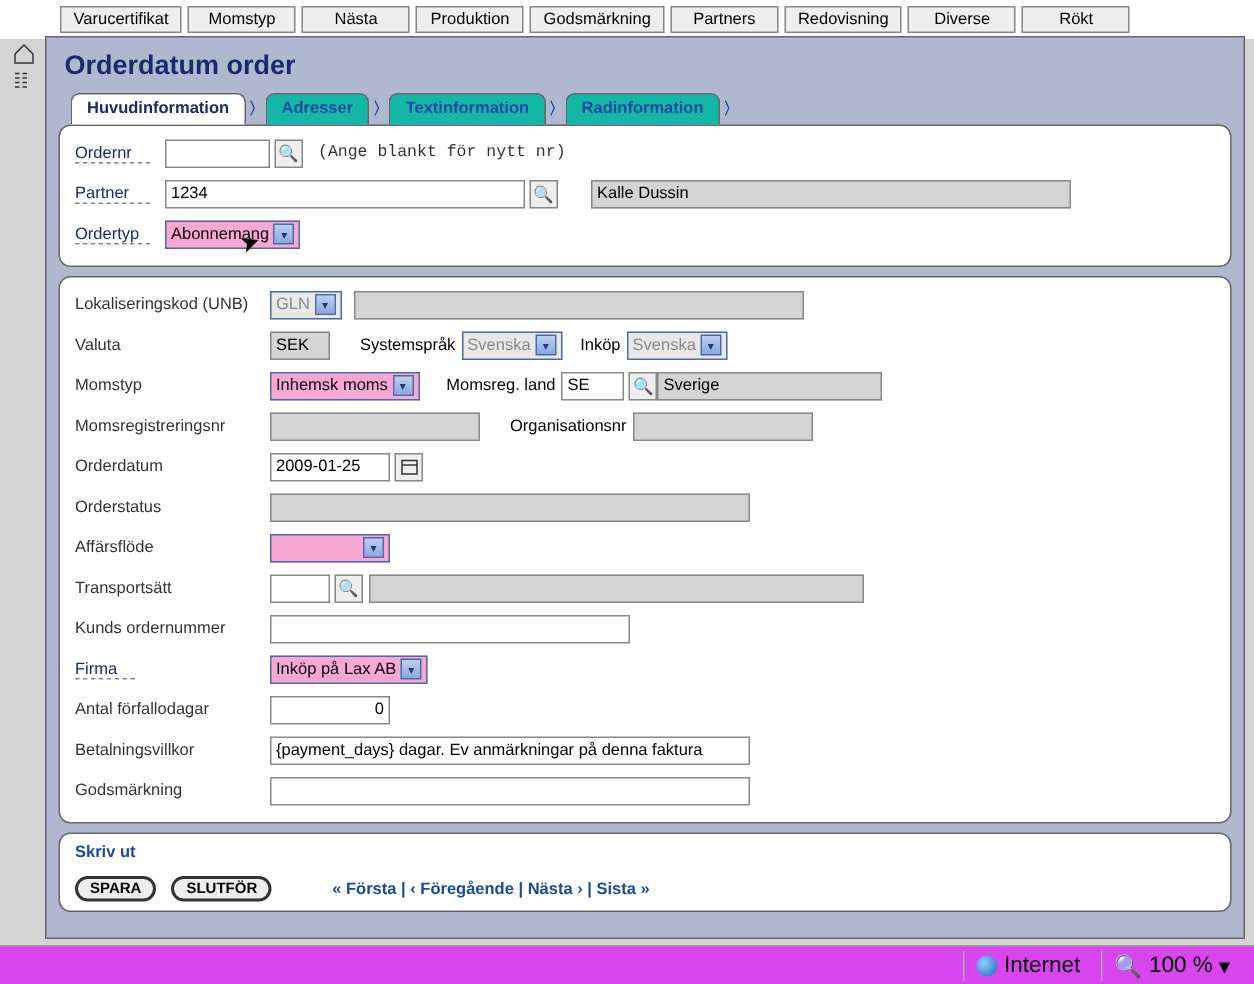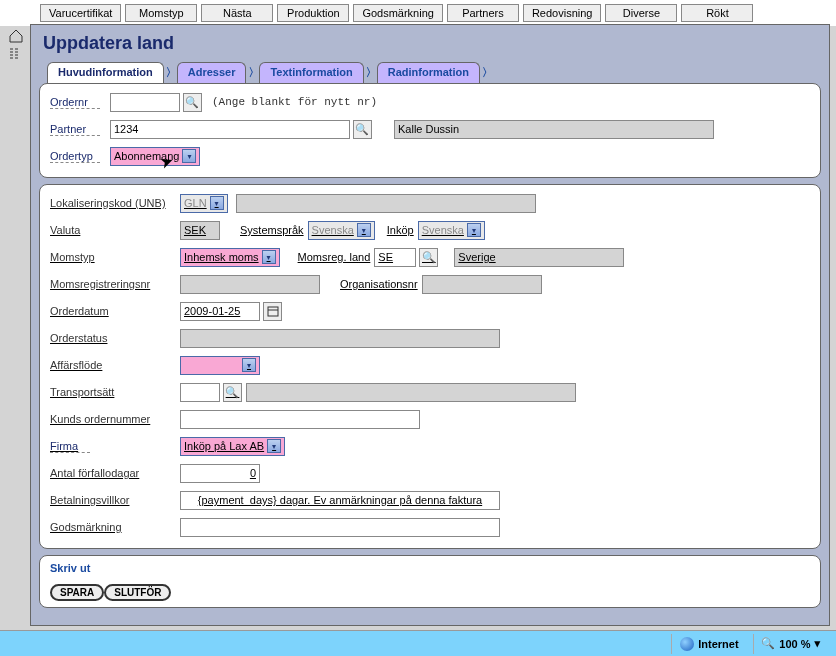--- a/index.html
+++ b/index.html
@@ -4,48 +4,48 @@
 <style>
 * { box-sizing: border-box; margin: 0; padding: 0; }
 body { font-family: Arial, sans-serif; font-size: 11px; background: #d4d4d4; width: 836px; height: 656px; overflow: hidden; position: relative; }
 .top-menu { display: flex; gap: 4px; padding: 4px 40px; background: #fff; }
 .top-menu-item { border: 1px solid #888; padding: 2px 8px; background: #eee; font-size: 11px; cursor: pointer; min-width: 72px; text-align: center; }
 .left-icons { position: absolute; left: 4px; top: 26px; width: 24px; }
 .left-icon { width: 16px; height: 16px; margin: 2px auto; display: block; }
 .main { position: absolute; left: 30px; top: 24px; right: 6px; bottom: 30px; background: #b0b8d0; border: 1px solid #666; padding: 8px 0; }
 .page-title { font-size: 18px; font-weight: bold; color: #1a2a6c; padding: 0 12px 8px; }
 .tabs { display: flex; padding-left: 16px; }
-.tab { padding: 3px 10px; border: 1px solid #666; border-bottom: none; border-radius: 6px 6px 0 0; margin-right: 2px; background: #c4b5fd; color: #1a4aa0; font-weight: bold; font-size: 11px; cursor: pointer; }
+.tab { padding: 3px 10px; border: 1px solid #666; border-bottom: none; border-radius: 6px 6px 0 0; margin-right: 2px; background: #14b8a6; color: #1a4aa0; font-weight: bold; font-size: 11px; cursor: pointer; }
 .tab.active { background: #fff; color: #1a2a6c; }
 .tab-sep { color: #1a4aa0; font-weight: bold; padding: 3px 0; }
 .panel { background: #fff; border: 1px solid #666; border-radius: 8px; margin: 0 8px 6px 8px; padding: 6px 10px; }
 .panel + .panel { margin-top: 6px; }
 .row { display: flex; align-items: center; min-height: 24px; margin-bottom: 3px; }
 .label { width: 130px; color: #333; }
 .label-dotted { border-bottom: 1px dashed #888; color: #1a2a6c; }
 input[type=text], .ro-field, select { font-size: 11px; padding: 1px 3px; height: 19px; }
 input[type=text] { border: 1px solid #888; background: #fff; }
 .ro-field { border: 1px solid #888; background: #d4d4d4; display: inline-flex; align-items: center; overflow: hidden; white-space: nowrap; }
 .sel-wrap { display: inline-flex; align-items: center; border: 1px solid #4a6aa8; background: #f9a8d4; padding: 1px 3px; height: 19px; }
 .sel-wrap .arrow { width: 14px; height: 14px; background: linear-gradient(#bcd0f0, #8aa8e0); border: 1px solid #4a6aa8; margin-left: 3px; display: inline-flex; align-items: center; justify-content: center; font-size: 8px; color: #223a7a; }
 .search-btn { width: 19px; height: 19px; border: 1px solid #888; background: #eee; display: inline-flex; align-items: center; justify-content: center; cursor: pointer; font-size: 11px; margin-left: 3px; }
 .date-btn { width: 19px; height: 19px; border: 1px solid #888; background: #eee; display: inline-flex; align-items: center; justify-content: center; cursor: pointer; margin-left: 3px; }
 .hint { margin-left: 10px; color: #333; font-family: Liberation Mono, monospace; }
 .bottom-panel { background: #fff; border: 1px solid #666; border-radius: 8px; margin: 0 8px; padding: 6px 10px; }
 .link { color: #1a4aa0; font-weight: bold; cursor: pointer; }
 .btn-pill { border: 2px solid #333; border-radius: 10px; padding: 1px 8px; font-size: 10px; font-weight: bold; background: #eee; cursor: pointer; }
-.nav-row { margin-top: 10px; display: flex; align-items: center; }
+.nav-row { margin-top: 10px; display: flex; align-items: center; gap: 10px; }
 .nav-links { color: #1a4aa0; font-weight: bold; margin-left: 30px; }
 .nav-links span { cursor: pointer; }
-.status-bar { position: absolute; left: 0; right: 0; bottom: 0; height: 26px; background: #7dd3fc; border-top: 1px solid #999; display: flex; align-items: center; font-size: 11px; font-weight: bold; }
+.status-bar { position: absolute; left: 0; right: 0; bottom: 0; height: 26px; background: #d946ef; border-top: 1px solid #999; display: flex; align-items: center; font-size: 15px; }
 .status-right { margin-left: auto; display: flex; align-items: center; gap: 6px; padding-right: 8px; }
 .status-seg { border-left: 1px solid #aaa; padding: 0 8px; height: 20px; display: flex; align-items: center; gap: 4px; }
 .globe { width: 14px; height: 14px; border-radius: 50%; background: radial-gradient(circle at 5px 5px, #8fd0ff, #1a60c0); display: inline-block; }
 .cursor { position: absolute; left: 160px; top: 152px; font-size: 16px; color: #000; pointer-events: none; transform: rotate(-20deg); }
-.panel-scroll { max-height: 386px; overflow-y: auto; text-decoration: underline; }
+.panel-scroll { max-height: 386px; overflow-y: auto; }
 </style>
 </head>
 <body>
 
 <div class="top-menu">
   <div class="top-menu-item">Varucertifikat</div>
   <div class="top-menu-item">Momstyp</div>
   <div class="top-menu-item">Nästa</div>
   <div class="top-menu-item">Produktion</div>
   <div class="top-menu-item">Godsmärkning</div>
@@ -58,21 +58,21 @@
 <div class="left-icons">
   <svg class="left-icon" viewBox="0 0 16 16">
       <path d="M2 8 L8 2 L14 8 L14 14 L2 14 Z" fill="none" stroke="#333"></path>
     </svg>
   <svg class="left-icon" viewBox="0 0 16 16">
       <path d="M2 3h3M2 6h3M2 9h3M2 12h3M7 3h3M7 6h3M7 9h3M7 12h3" stroke="#333"></path>
     </svg>
 </div>
 
 <div class="main">
-  <div class="page-title">Uppdatera land</div>
+  <div class="page-title">Orderdatum order</div>
 
   <div class="tabs">
     <div class="tab active">Huvudinformation</div>
       <span class="tab-sep">〉</span>
     <div class="tab">Adresser</div>
       <span class="tab-sep">〉</span>
     <div class="tab">Textinformation</div>
       <span class="tab-sep">〉</span>
     <div class="tab">Radinformation</div>
       <span class="tab-sep">〉</span>
@@ -125,21 +125,21 @@
     </div>
     <div class="row">
       <span class="label">Momstyp</span>
       <span class="sel-wrap">
           <span>Inhemsk moms</span>
           <span class="arrow">▾</span>
         </span>
       <span style="margin-left:18px">Momsreg. land</span>
       <input type="text" style="width: 42px; margin-left: 4px;" value="SE">
       <span class="search-btn">🔍</span>
-      <span class="ro-field" style="width:170px;margin-left:16px">Sverige</span>
+      <span class="ro-field" style="width:150px;margin-left:0">Sverige</span>
     </div>
     <div class="row">
       <span class="label">Momsregistreringsnr</span>
       <span class="ro-field" style="width:140px"></span>
       <span style="margin-left:20px">Organisationsnr</span>
       <span class="ro-field" style="width:120px;margin-left:4px"></span>
     </div>
     <div class="row">
       <span class="label">Orderdatum</span>
       <input type="text" style="width: 80px;" value="2009-01-25">
@@ -178,33 +178,39 @@
           <span>Inköp på Lax AB</span>
           <span class="arrow">▾</span>
         </span>
     </div>
     <div class="row">
       <span class="label">Antal förfallodagar</span>
       <input type="text" style="width: 80px; text-align: right;" value="0">
     </div>
     <div class="row">
       <span class="label">Betalningsvillkor</span>
-      <input type="text" style="width: 320px; text-align: center;" value="{payment_days} dagar. Ev anmärkningar på denna faktura">
+      <input type="text" style="width: 320px;" value="{payment_days} dagar. Ev anmärkningar på denna faktura">
     </div>
     <div class="row">
       <span class="label">Godsmärkning</span>
       <input type="text" style="width: 320px;" value="">
     </div>
   </div>
 
   <div class="bottom-panel">
     <div class="link">Skriv ut</div>
     <div class="nav-row">
       <button class="btn-pill">SPARA</button>
       <button class="btn-pill">SLUTFÖR</button>
+      <div class="nav-links">
+        <span>« Första</span> |
+        <span>‹ Föregående</span> |
+        <span>Nästa ›</span> |
+        <span>Sista »</span>
+      </div>
     </div>
   </div>
 </div>
 
 <span class="cursor">➤</span>
 
 <div class="status-bar">
   <div class="status-right">
     <div class="status-seg">
       <span class="globe"></span>

